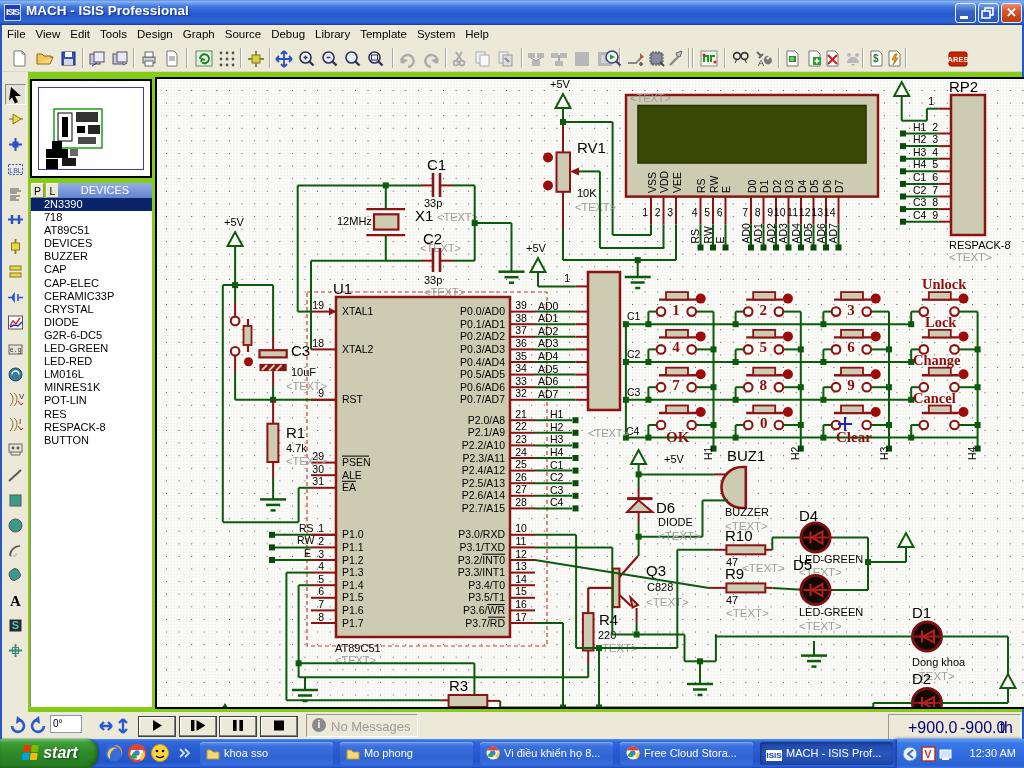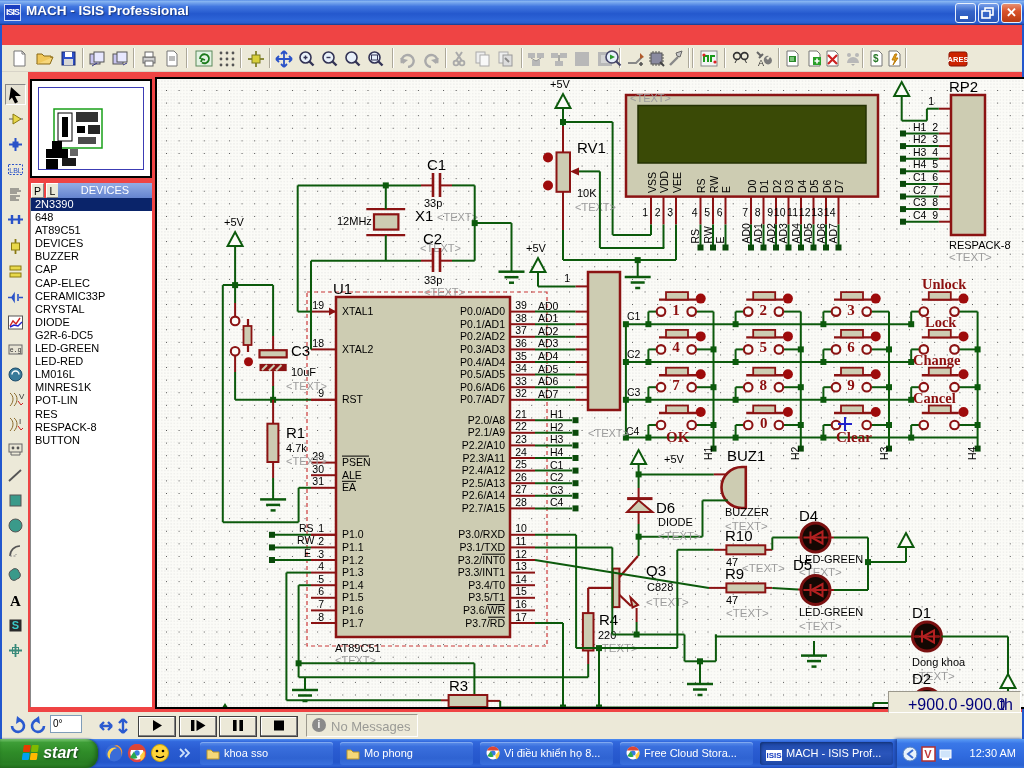--- a/index.html
+++ b/index.html
@@ -1,15 +1,15 @@
 <!DOCTYPE html>
 <html><head><meta charset="utf-8"><style>
 *{margin:0;padding:0;box-sizing:border-box;}
 body{font-family:"Liberation Sans",sans-serif;}
-#screen{position:relative;width:1024px;height:768px;overflow:hidden;background:#ef4444;}
+#screen{position:relative;width:1024px;height:768px;overflow:hidden;background:#84cc16;}
 
 #title{position:absolute;left:0;top:0;width:1024px;height:25px;
  background:linear-gradient(180deg,#5a8ee6 0%,#85b3f1 6%,#4277e0 26%,#2458cd 55%,#2e65d8 82%,#2a5ed2 92%,#173a85 100%);}
 #title .icon{position:absolute;left:4px;top:4px;width:17px;height:17px;background:#1a3fc0;border:1px solid #cdd9f5;color:#fff;
  font-size:9px;font-weight:bold;text-align:center;line-height:15px;letter-spacing:-1px;}
 #title .txt{position:absolute;left:26px;top:3px;color:#fff;font-size:13.5px;font-weight:bold;text-shadow:1px 1px 1px #1c3a80;}
 .wbtn{position:absolute;top:3px;width:21px;height:20px;border-radius:3px;border:1px solid #e8f0fc;color:#fff;text-align:center;
  font-size:12px;line-height:18px;font-weight:bold;}
 #bmin{left:955px;background:linear-gradient(180deg,#7ba1ea,#3665c8 40%,#2a56b8);}
 #bmax{left:978px;background:linear-gradient(180deg,#7ba1ea,#3665c8 40%,#2a56b8);}
@@ -24,21 +24,21 @@
 #leftbar{position:absolute;left:2px;top:72px;width:26px;height:640px;background:#ece9d8;}
 .ltool{position:absolute;left:3px;width:21px;height:21px;font-size:13px;text-align:center;line-height:20px;}
 #overview{position:absolute;left:30px;top:79px;width:122px;height:99px;background:#fff;border:2px solid #000;}
 #overview .blue{position:absolute;left:6px;top:6px;right:6px;bottom:6px;border:1px solid #3c3cb4;}
 #plrow{position:absolute;left:30px;top:183px;width:122px;height:15px;}
 .pbtn{position:absolute;top:0;width:13px;height:15px;background:#ece9d8;border:1px solid #fff;border-right-color:#888;border-bottom-color:#888;
  font-size:10.5px;text-align:center;line-height:14px;}
 #devhead{position:absolute;left:58px;top:183px;width:94px;height:15px;background:linear-gradient(180deg,#93ade5,#6584cf);
  color:#fff;font-size:11px;text-align:center;line-height:15px;}
 #devlist{position:absolute;left:30px;top:198px;width:122px;height:509px;background:#fff;border-left:1px solid #888;font-size:11px;}
-#devlist div{height:13.1px;line-height:13.1px;padding-left:4px;white-space:nowrap;}
+#devlist div{height:13.1px;line-height:13.1px;padding-left:13px;white-space:nowrap;}
 #devlist .sel{background:#0a246a;color:#fff;}
 
 #canvas{position:absolute;left:155px;top:77px;width:869px;height:632px;background:#fbfbf7;border:2px solid #000;border-right:none;overflow:hidden;
  background-image:radial-gradient(circle,#4e4e4e 0.62px,transparent 0.95px),radial-gradient(circle,#ededea 0.5px,transparent 0.8px);
  background-size:12.6px 12.6px,3.15px 3.15px;background-position:3.2px 5.2px,0.05px 0.5px;}
 #canvas svg{position:absolute;left:-157px;top:-79px;}
 
 #status{position:absolute;left:2px;top:712px;width:1020px;height:27px;background:#ece9d8;font-size:11px;}
 .sunk{position:absolute;border:1px solid #9b988c;border-right-color:#fff;border-bottom-color:#fff;background:#ece9d8;}
 .pbut{position:absolute;top:716px;width:38px;height:21px;background:#ece9d8;border:1px solid #404040;box-shadow:inset -1px -1px 0 #808080,inset 1px 1px 0 #fff;
@@ -70,20 +70,23 @@
         </svg></div>
   <div class="wbtn" id="bmax"><svg width="19" height="18">
           <rect x="6" y="4" width="8" height="7" fill="none" stroke="#fff" stroke-width="1.6"></rect>
           <rect x="3" y="7" width="8" height="7" fill="#3665c8" stroke="#fff" stroke-width="1.6"></rect>
         </svg></div>
   <div class="wbtn" id="bclose">✕</div>
 </div>
 <div style="position:absolute;left:0;top:25px;width:2px;height:714px;background:#2257ce;"></div>
 <div style="position:absolute;right:0;top:25px;width:2px;height:714px;background:#2257ce;"></div>
 
+<div id="menubar">
+ <span>File</span><span>View</span><span>Edit</span><span>Tools</span><span>Design</span><span>Graph</span><span>Source</span><span>Debug</span><span>Library</span><span>Template</span><span>System</span><span>Help</span>
+</div>
 
 <div id="toolbar">
       <div class="tbtn" style="left:8px;"><svg width="20" height="19">
           <path d="M 4 2 h 8 l 3 3 v 12 h -11 Z" fill="#fff" stroke="#777"></path>
           <path d="M 12 2 v 3 h 3" fill="none" stroke="#777"></path>
         </svg></div>
 <div class="tbtn" style="left:33px;"><svg width="20" height="19">
           <path d="M 2 15 l 3 -7 h 13 l -3 7 Z" fill="#f7d77c" stroke="#8a6914"></path>
           <path d="M 2 15 v -10 h 5 l 2 2 h 7 v 2" fill="#f0c75a" stroke="#8a6914"></path>
         </svg></div>
@@ -392,21 +395,21 @@
     <rect x="38" y="68" width="8" height="7" fill="#000" opacity=".6"></rect>
   </svg>
 </div>
 <div id="plrow">
       <div class="pbtn" style="left:1px;">P</div>
       <div class="pbtn" style="left:16px;">L</div>
     </div>
 <div id="devhead">DEVICES</div>
 <div id="devlist">
 <div class="sel">2N3390</div>
-      <div>648</div>
+      <div>718</div>
       <div>AT89C51</div>
       <div>DEVICES</div>
       <div>BUZZER</div>
       <div>CAP</div>
       <div>CAP-ELEC</div>
       <div>CERAMIC33P</div>
       <div>CRYSTAL</div>
       <div>DIODE</div>
       <div>G2R-6-DC5</div>
       <div>LED-GREEN</div>
@@ -1227,21 +1230,21 @@
         <rect x="12" y="3" width="3.6" height="11" fill="#000"></rect>
         <rect x="18.4" y="3" width="3.6" height="11" fill="#000"></rect>
       </svg></div>
 <div class="pbut" style="left:259.5px;"><svg width="34" height="17">
         <rect x="12" y="3.5" width="10" height="10" fill="#000"></rect>
       </svg></div>
 <div class="sunk" style="left:306px;top:714px;width:112px;height:23px;">
   <span style="position:absolute;left:5px;top:3px;width:14px;height:14px;border-radius:50%;background:#8a8a8a;color:#fff;font-size:10px;text-align:center;line-height:14px;font-weight:bold;">i</span>
   <span style="position:absolute;left:24px;top:4px;color:#9a9a96;font-size:13px;">No Messages</span>
 </div>
-<div class="sunk" style="left:888px;top:691px;width:133px;height:22px;color:#00007a;">
+<div class="sunk" style="left:888px;top:714px;width:133px;height:33px;color:#00007a;">
   <span style="position:absolute;left:19px;top:4px;">+900.0</span>
   <span style="position:absolute;left:71px;top:4px;">-900.0</span>
   <span style="position:absolute;right:7px;top:4px;">th</span>
 </div>
 
 <div id="taskbar">
   <div id="start"><svg width="20" height="17" style="vertical-align:-3px;margin-right:3px;">
           <g transform="skewX(-8)">
             <rect x="4" y="1" width="7" height="7" fill="#e83b00" rx="1"></rect>
             <rect x="12" y="1" width="7" height="7" fill="#7fba00" rx="1"></rect>

